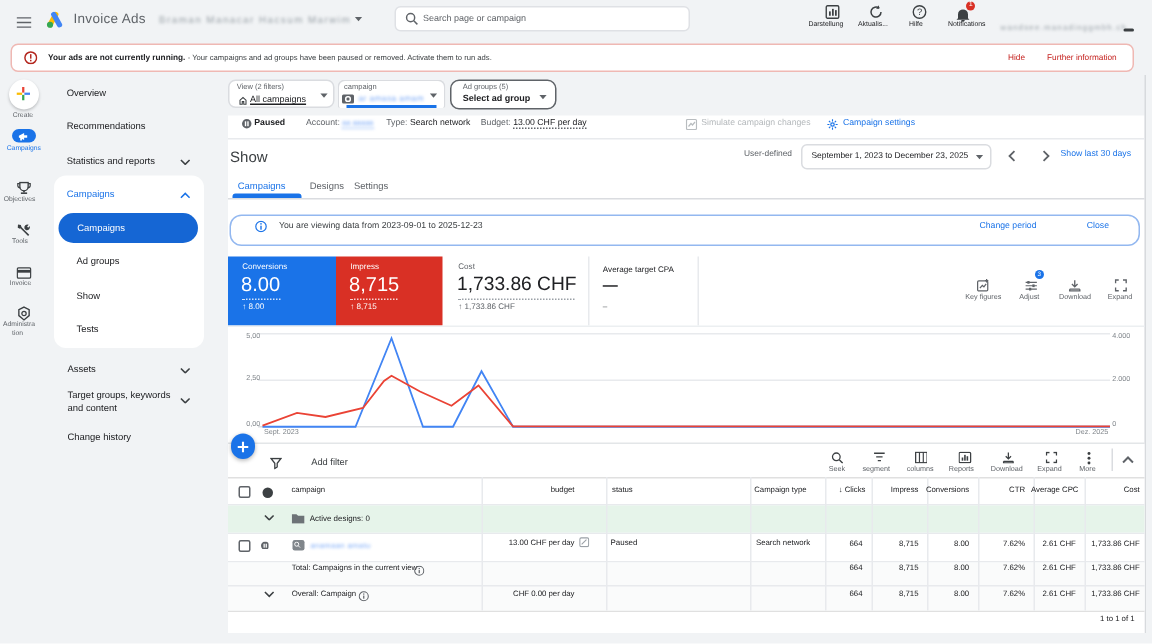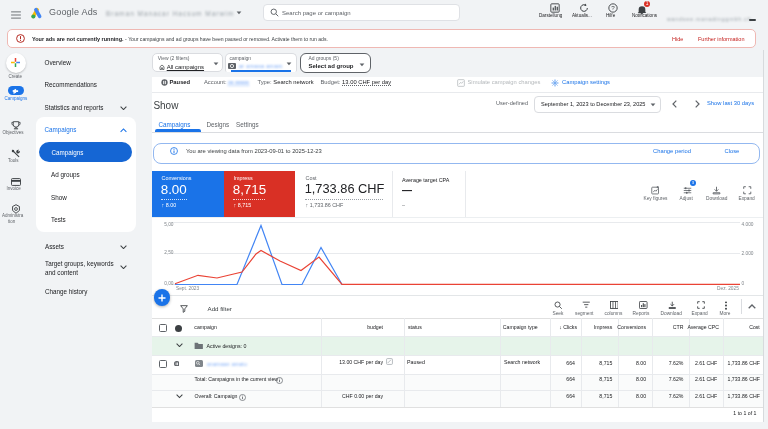--- a/index.html
+++ b/index.html
@@ -27,21 +27,21 @@
       <line x1="0" y1="4.5" x2="11" y2="4.5"></line>
       <line x1="0" y1="8" x2="11" y2="8"></line>
     </g>
   </svg>
 
 <svg class="a" style="left:30px;top:7px" width="13" height="13" viewBox="0 0 24 24">
 <line x1="13.2" y1="5" x2="6.2" y2="17.5" stroke="#fbbc04" stroke-width="6.6" stroke-linecap="round"></line>
 <line x1="10.8" y1="5" x2="17.8" y2="17.5" stroke="#4285f4" stroke-width="6.6" stroke-linecap="round"></line>
 <circle cx="6.2" cy="17.5" r="3.8" fill="#34a853"></circle>
 </svg>
-<div class="t g" style="left:49px;top:8px;font-size:9px;letter-spacing:.2px">Google Ads</div>
+<div class="t g" style="left:49px;top:8px;font-size:9px;letter-spacing:.2px">Invoice Ads</div>
 <div class="t blur" style="left:106px;top:10.5px;font-size:6.5px;letter-spacing:1px">Braman Manacar Hacsum Marwim</div>
 <svg class="a" style="left:236px;top:11px" width="6" height="4" viewBox="0 0 7 5">
     <path d="M0.5 0.5 L3.5 4 L6.5 0.5" fill="#5f6368"></path>
   </svg>
 
 <div class="a" style="left:263px;top:4px;width:197px;height:17px;background:#fff;border:1px solid #dfe1e5;border-radius:4px"></div>
 <svg class="a" style="left:270px;top:8px" width="9" height="9" viewBox="0 0 12 12">
     <circle cx="5" cy="5" r="3.6" fill="none" stroke="#5f6368" stroke-width="1.3"></circle>
     <line x1="7.8" y1="7.8" x2="11" y2="11" stroke="#5f6368" stroke-width="1.3"></line>
   </svg>

